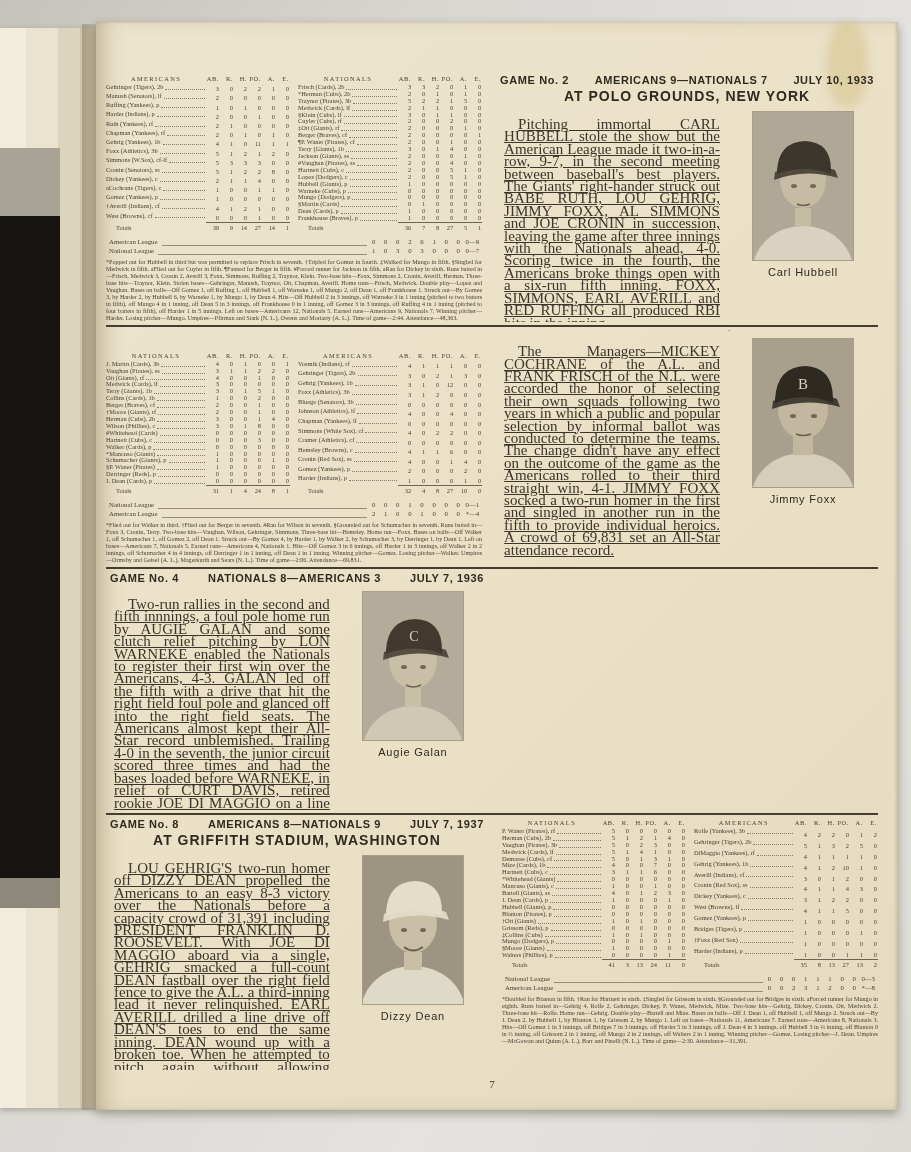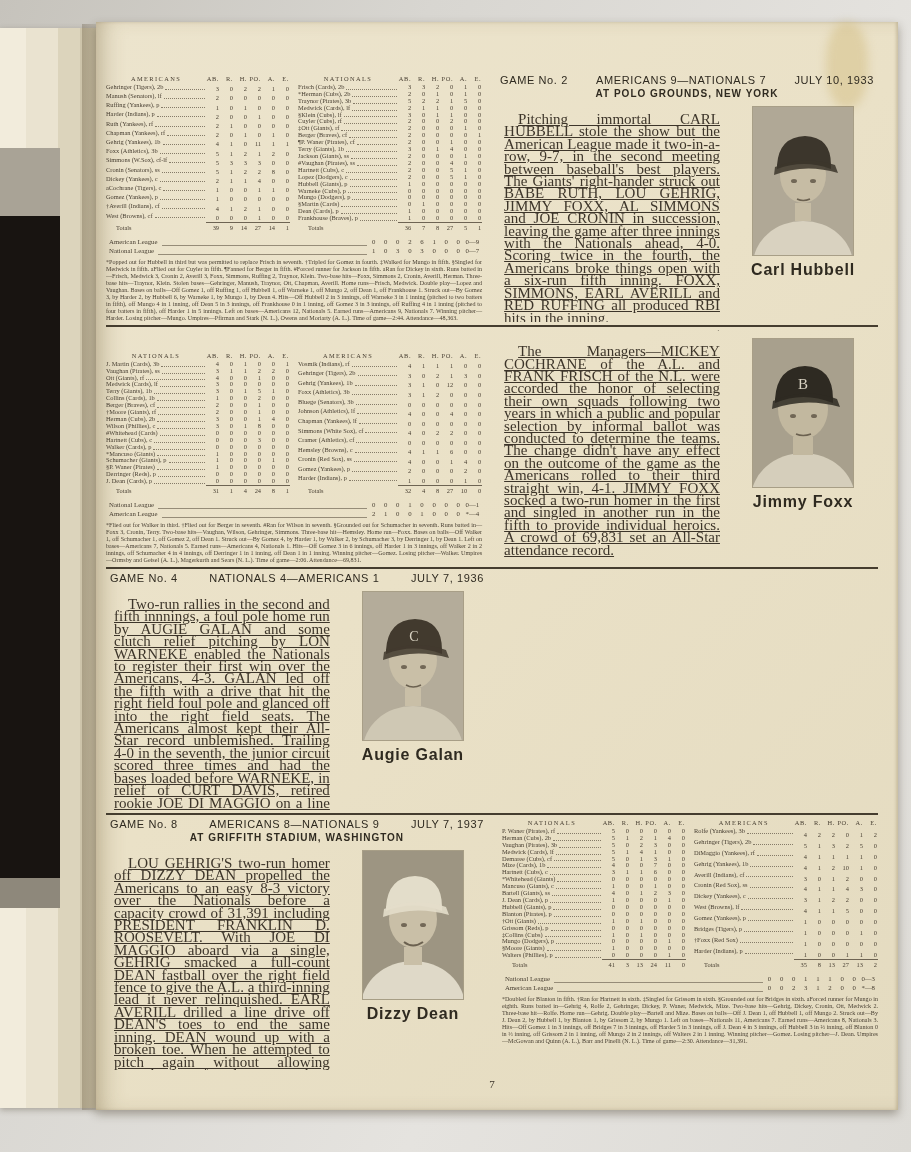--- a/index.html
+++ b/index.html
@@ -24,32 +24,32 @@
   .stain{position:absolute;left:730px;top:0px;width:42px;height:86px;background:rgba(200,172,96,.33);
     border-radius:45%;filter:blur(5px);}
   .content{position:absolute;left:0;top:0;right:0;bottom:0;padding:52px 18px 0 8px;color:#42382b;}
   .rule{border:0;border-top:2px solid #453d2f;margin:3px 2px;}
   .sec{display:flex;overflow:hidden;}
   .sec .col-box{width:49.5%;padding:2px 6px 0 2px;box-sizing:border-box;}
   .sec .col-story{width:50.5%;padding:0 2px 0 8px;box-sizing:border-box;}
   .s1{height:248px;} .s2{height:234px;align-items:flex-end;} .s3{height:238px;flex-direction:column;} .s4{height:252px;}
   
   .gh{display:flex;justify-content:space-between;align-items:baseline;
-    font-family:"Liberation Sans","DejaVu Sans",sans-serif;font-weight:normal;
+    font-family:"Liberation Sans","DejaVu Sans",sans-serif;font-weight:bold;
     font-size:11px;letter-spacing:.6px;color:#2f2a20;padding:0 4px;}
   .gh2{text-align:center;font-family:"Liberation Sans","DejaVu Sans",sans-serif;font-weight:bold;
-    font-size:10px;letter-spacing:1px;color:#2f2a20;margin-top:2px;}
+    font-size:14px;letter-spacing:1px;color:#2f2a20;margin-top:2px;}
   .story-row{display:flex;margin-top:6px;}
   .story{width:59%;margin:8px;font-size:15px;line-height:12.4px;text-align:justify;
     text-indent:14px;color:#3d352a;text-decoration:underline;}
   .photo-wrap{width:41%;display:flex;flex-direction:column;align-items:center;padding-top:2px;}
   .photo{width:100px;height:148px;box-shadow:0 0 0 1px rgba(70,60,40,.4);overflow:hidden;}
   .photo svg{display:block;width:100%;height:100%;}
-  .cap{margin-top:6px;font-family:"Liberation Sans","DejaVu Sans",sans-serif;font-weight:bold;
-    font-size:16px;letter-spacing:.8px;color:#2f2a20;}
+  .cap{margin-top:6px;font-family:"Liberation Sans","DejaVu Sans",sans-serif;font-weight:normal;
+    font-size:11px;letter-spacing:.8px;color:#2f2a20;}
   .pg2{--cap:#3c362c;--skin:#c6bca4;--shirt:#d9d2c0;--bg:#b0a896;}
   .pg3{--cap:#2e2a22;--skin:#c2b89f;--shirt:#d5cebb;--bg:#a8a08d;}
   .pg4{--cap:#423a2e;--skin:#c9bfa7;--shirt:#cfc8b4;--bg:#b4ac9a;}
   .pg5{--cap:#e3ddca;--skin:#c9bfa7;--shirt:#dfd9c8;--bg:#9d9582;}
   
   .pair{display:flex;gap:8px;}
   table.bs{border-collapse:collapse;width:50%;font-size:6.4px;line-height:1.08;color:#4a4134;}
   table.bs td{padding:0;white-space:nowrap;vertical-align:bottom;}
   table.bs td.num{text-align:right;width:13px;padding-right:1px;}
   table.bs thead td{letter-spacing:.6px;padding-bottom:1px;}
@@ -1078,21 +1078,21 @@
         </div>
       </div>
     </div>
 
     <hr class="rule">
 
     <div class="sec s3">
       <div class="col-story" style="padding:0 8px 0 2px;">
         <div class="gh">
           <span>GAME No. 4</span>
-          <span>NATIONALS 4—AMERICANS 1</span>
+          <span>NATIONALS 8—AMERICANS 3</span>
           <span>JULY 7, 1936</span>
         </div>
         <div class="story-row">
           <p class="story">Two-run rallies in the second and fifth innnings, a foul pole home run by AUGIE GALAN and some clutch relief pitching by LON WARNEKE enabled the Nationals to register their first win over the Americans, 4-3. GALAN led off the fifth with a drive that hit the right field foul pole and glanced off into the right field seats. The Americans almost kept their All-Star record unblemished. Trailing 4-0 in the seventh, the junior circuit scored three times and had the bases loaded before WARNEKE, in relief of CURT DAVIS, retired rookie JOE DI MAGGIO on a line drive to shortstop LEO DUROCHER to end the inning.</p>
           <div class="photo-wrap">
             <div class="photo pg4">
               <svg viewBox="0 0 100 148" preserveAspectRatio="none">
                 <rect width="100" height="148" style="fill:var(--bg)"></rect>
                 <ellipse cx="50" cy="158" rx="50" ry="44" style="fill:var(--shirt)"></ellipse>
                 <rect x="42" y="96" width="16" height="18" style="fill:var(--skin)"></rect>

